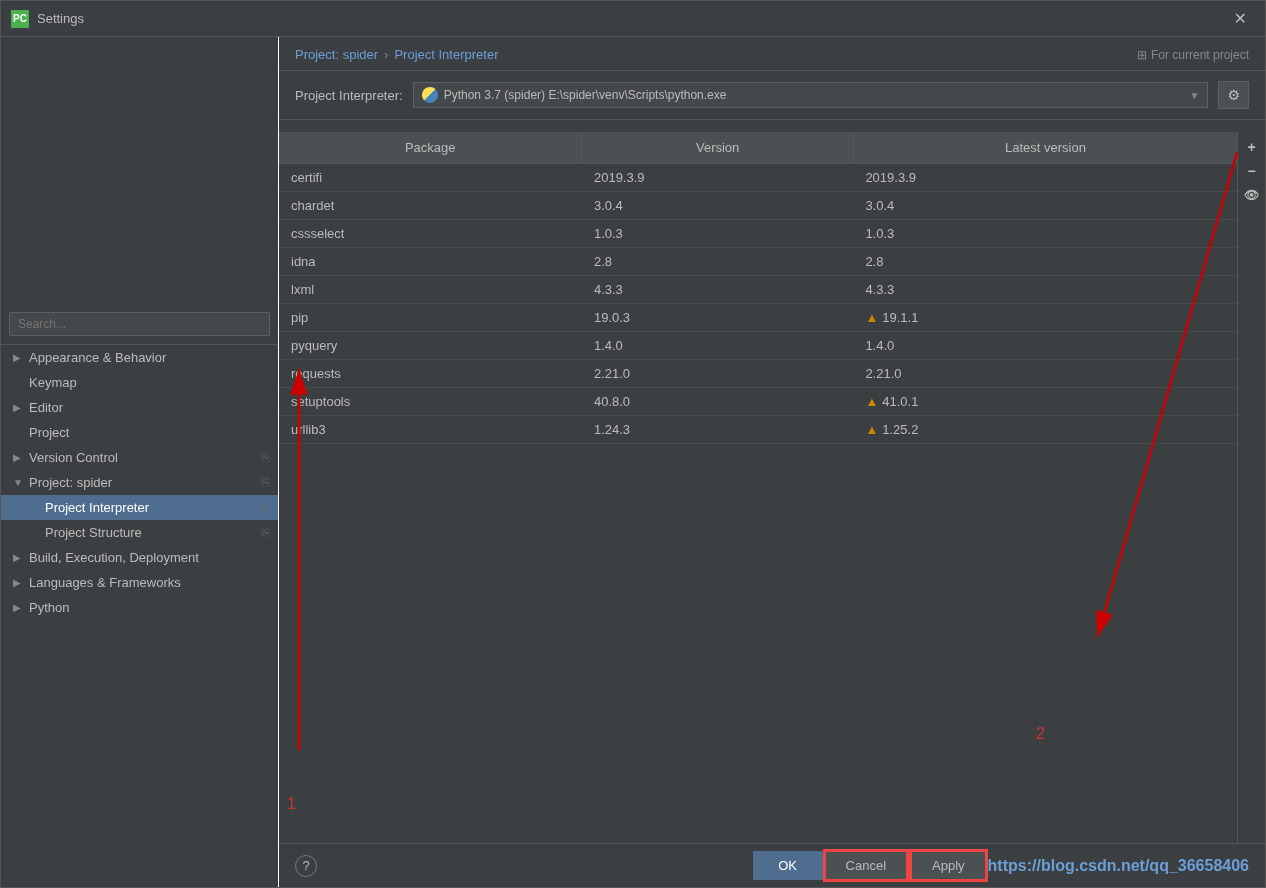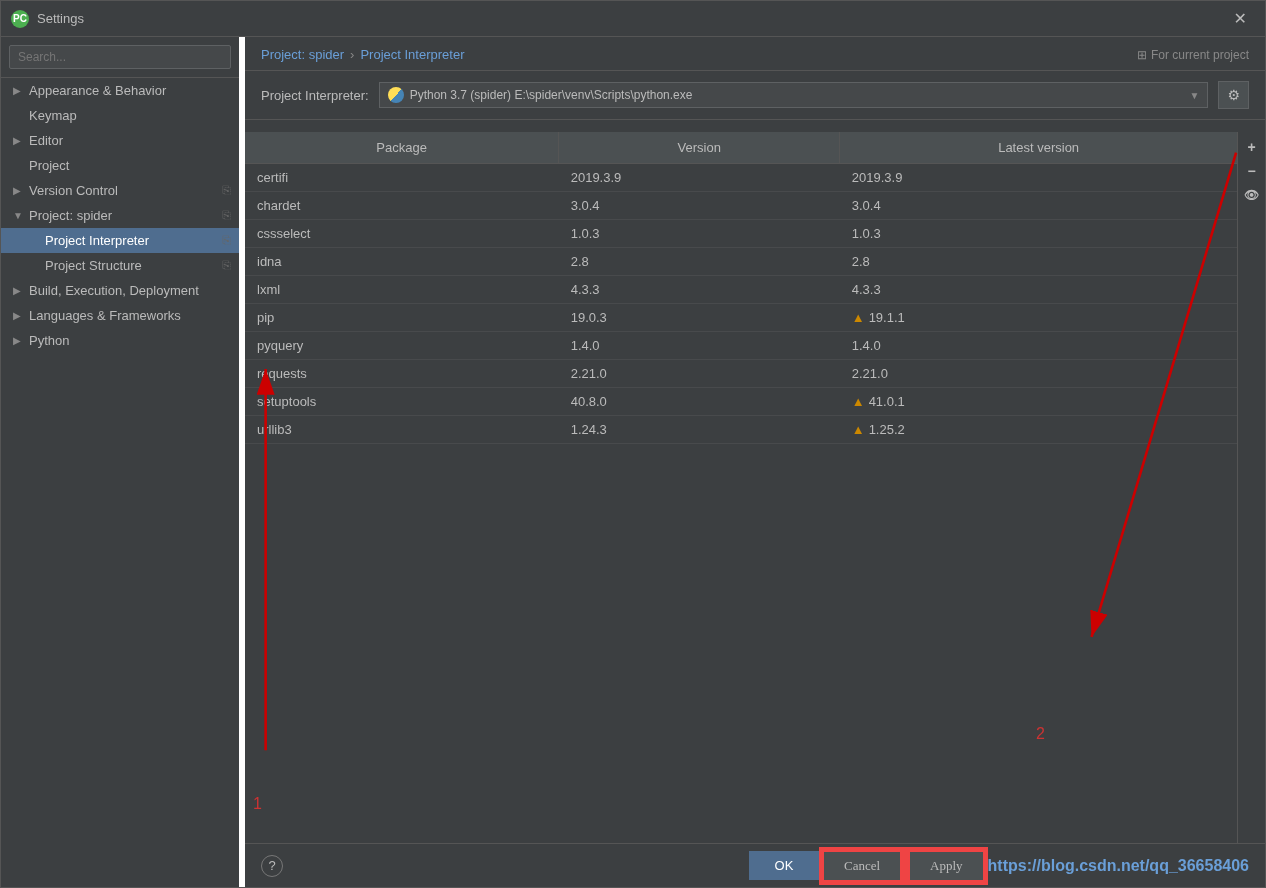--- a/index.html
+++ b/index.html
@@ -29,21 +29,21 @@
       align-items: center;
       padding: 0 10px;
       border-bottom: 1px solid #555;
       flex-shrink: 0;
     }
     .title-bar-icon {
       width: 18px;
       height: 18px;
       margin-right: 8px;
       background: #4CAF50;
-      border-radius: 9px;
+      border-radius: 1px;
       display: flex;
       align-items: center;
       justify-content: center;
       font-size: 10px;
       color: white;
       font-weight: bold;
     }
     .title-bar-text {
       color: #bbbbbb;
       font-size: 13px;
@@ -58,27 +58,28 @@
 
     
     .main-content {
       display: flex;
       flex: 1;
       overflow: hidden;
     }
 
     
     .sidebar {
-      width: 244px;
-      background: #3c3f41;
-      border-right: 6px solid #ffffff;
+      width: 278px;
+      background: #3c3f41;
+      border-right: 1px solid #ffffff;
       flex-shrink: 0;
       display: flex;
       flex-direction: column;
       overflow-y: auto;
+      justify-content: center;
     }
     .search-bar {
       padding: 8px;
       border-bottom: 1px solid #555;
     }
     .search-input {
       width: 100%;
       background: #45484a;
       border: 1px solid #5e6163;
       color: #bbbbbb;
@@ -310,27 +311,26 @@
       background: #4f6d8f;
       border: 1px solid #4f6d8f;
       color: white;
       padding: 6px 20px;
       cursor: pointer;
       font-size: 13px;
       min-width: 70px;
     }
     .btn-cancel, .btn-apply {
       background: #4b5052;
-      border: 5px solid #ef4444;
+      border: 3px solid #ef4444;
       color: #bbbbbb;
       padding: 6px 20px;
       cursor: pointer;
       font-size: 13px;
       min-width: 70px;
-      font-family: Liberation Serif, serif;
     }
     .url-text {
       color: #6a9fd8;
       font-size: 16px;
       font-weight: bold;
     }
   </style>
 </head>
 <body>
 

